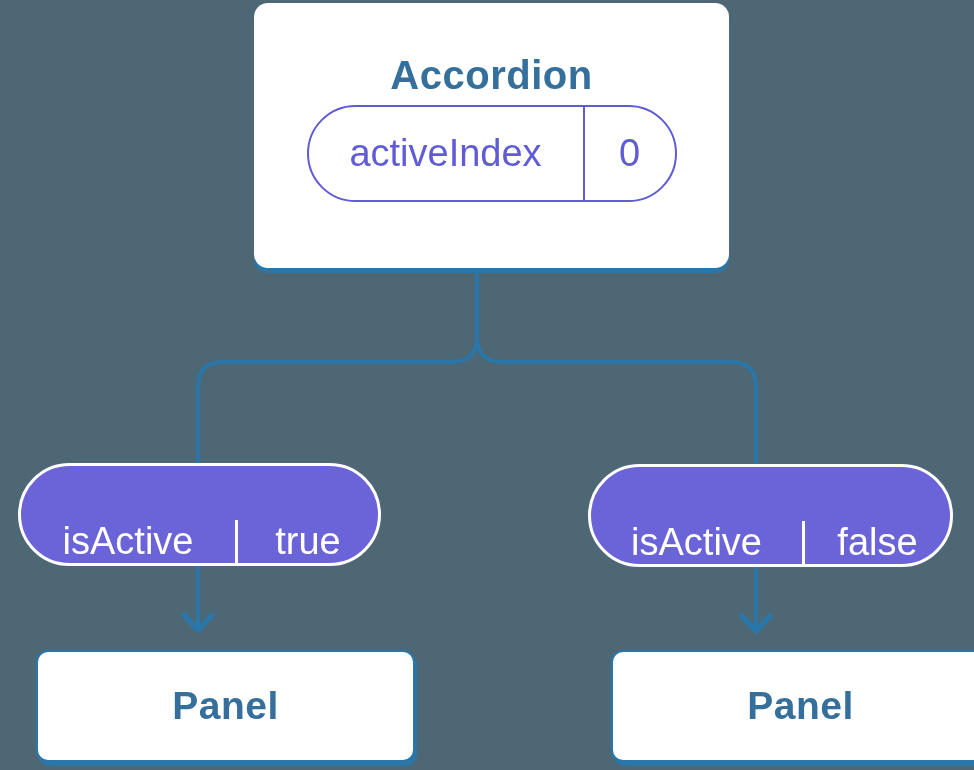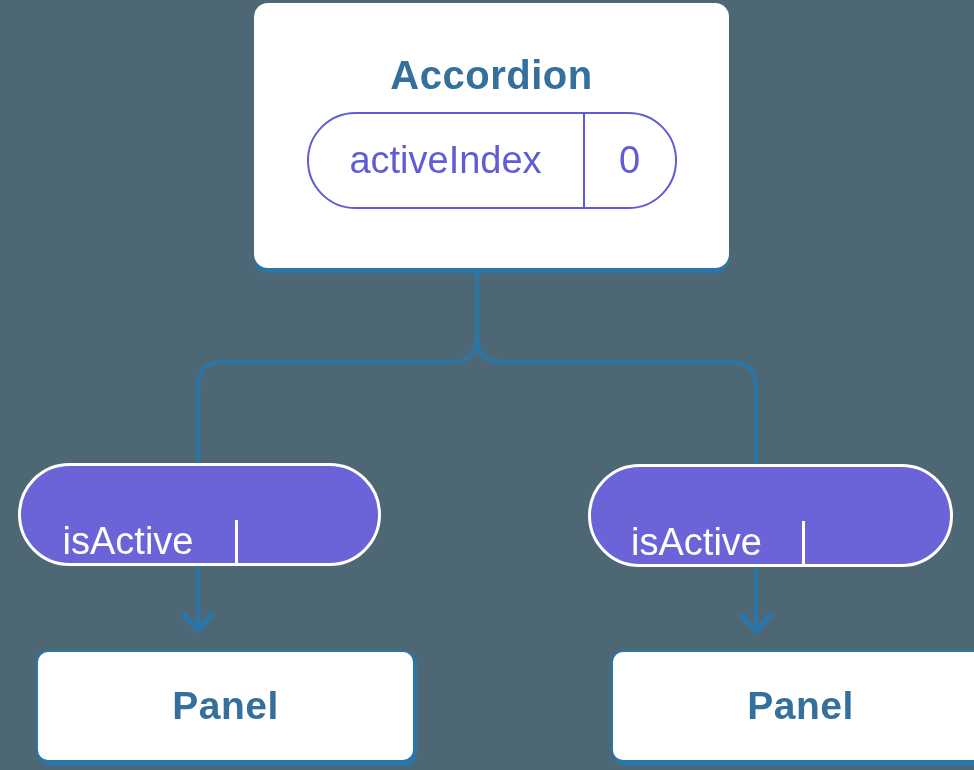--- a/index.html
+++ b/index.html
@@ -46,21 +46,21 @@
   }
   .card-title{
     margin-top:50px;
     font-size:40px;
     line-height:1.1;
     font-weight:700;
     color:var(--card-title-blue);
     letter-spacing:0.5px;
   }
   .prop-pill{
-    margin-top:15px;
+    margin-top:8px;
     width:370px;height:97px;
     box-sizing:border-box;
     border:2.5px solid var(--pill-outline-purple);
     border-radius:60px;
     background:var(--card-background);
     display:flex;
     align-items:stretch;
     overflow:hidden;
   }
   .prop-pill .seg-name{
@@ -131,23 +131,25 @@
   <div class="root-card">
     <div class="card-title">Accordion</div>
     <div class="prop-pill">
       <div class="seg-name">activeIndex</div>
       <div class="seg-value">0</div>
     </div>
   </div>
 
   <div class="child-pill pill-left">
     <div class="seg-name">isActive</div>
+    <div class="seg-value">true</div>
   </div>
 
   <div class="child-pill pill-right">
     <div class="seg-name">isActive</div>
+    <div class="seg-value">false</div>
   </div>
 
   <div class="panel-card panel-left">Panel</div>
 
   <div class="panel-card panel-right">Panel</div>
 
 </div>
 
 </body></html>

